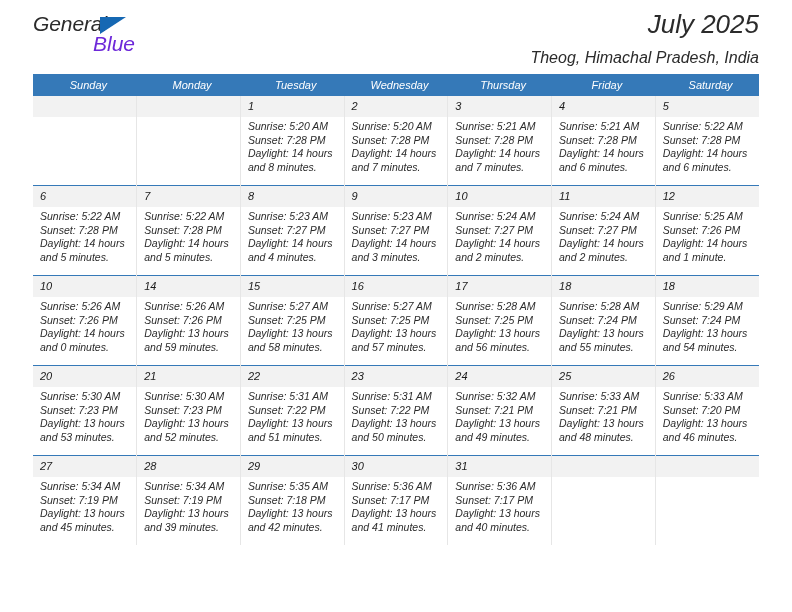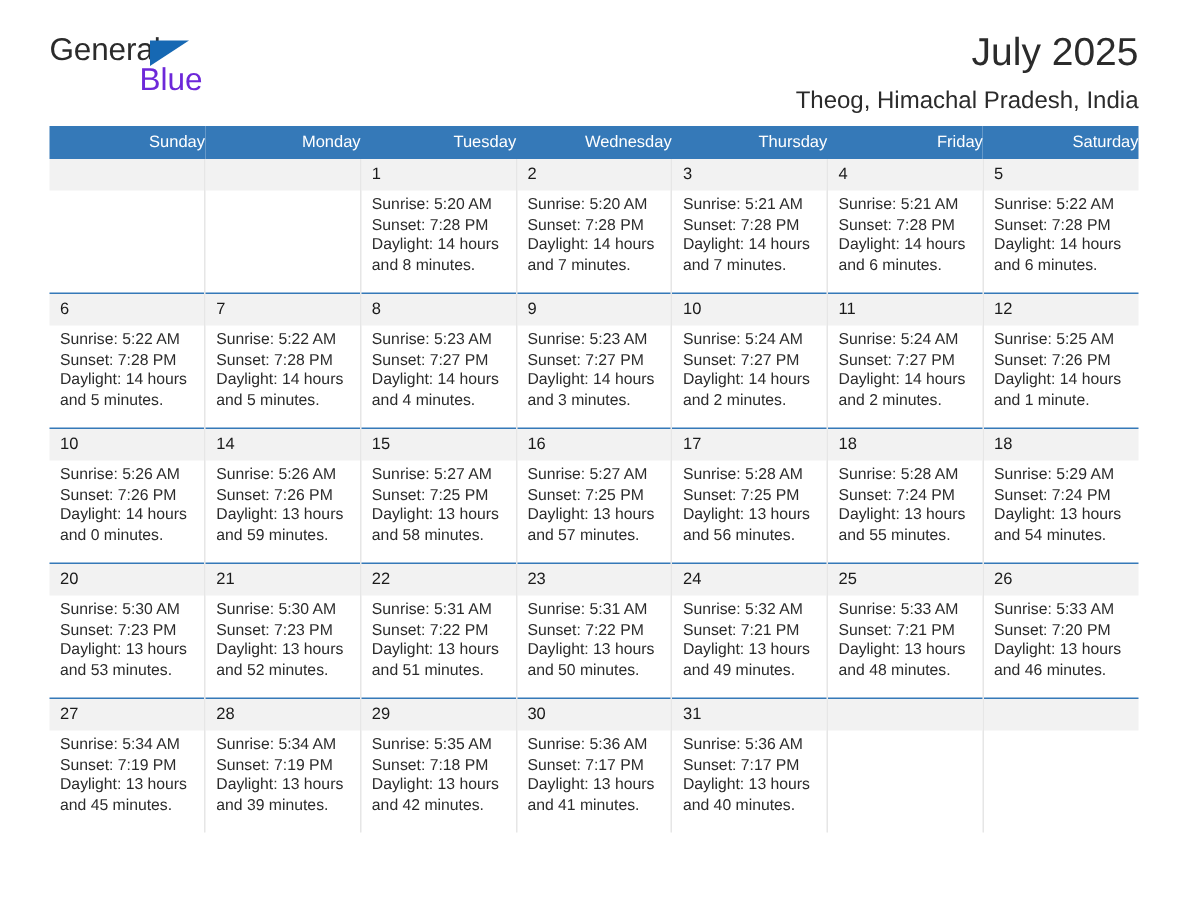--- a/index.html
+++ b/index.html
@@ -12,21 +12,22 @@
     background: #ffffff;
     font-family: "Liberation Sans", sans-serif;
     color: #1a1a1a;
     overflow: hidden;
   }
   .page {
     position: relative;
     width: 792px;
     height: 448px;
     box-sizing: border-box;
-    padding: 12px 33px;
+    padding: 2px 33px;
+    font-style: italic;
   }
 
   
   .topbar {
     position: relative;
     height: 72px;
     display: flex;
     align-items: flex-start;
     justify-content: space-between;
   }
@@ -86,21 +87,21 @@
   .calendar {
     width: 726px;
     border-collapse: collapse;
     table-layout: fixed;
   }
   .calendar th {
     background: #3579b8;
     color: #ffffff;
     font-size: 11px;
     font-weight: normal;
-    text-align: right;
+    text-align: center;
     padding: 5px 0 5px 7px;
     height: 12px;
     border: none;
   }
   .calendar td {
     vertical-align: top;
     padding: 0;
     height: 89px;
     border-left: 1px solid #e6e6e6;
     border-top: 1px solid #3579b8;

